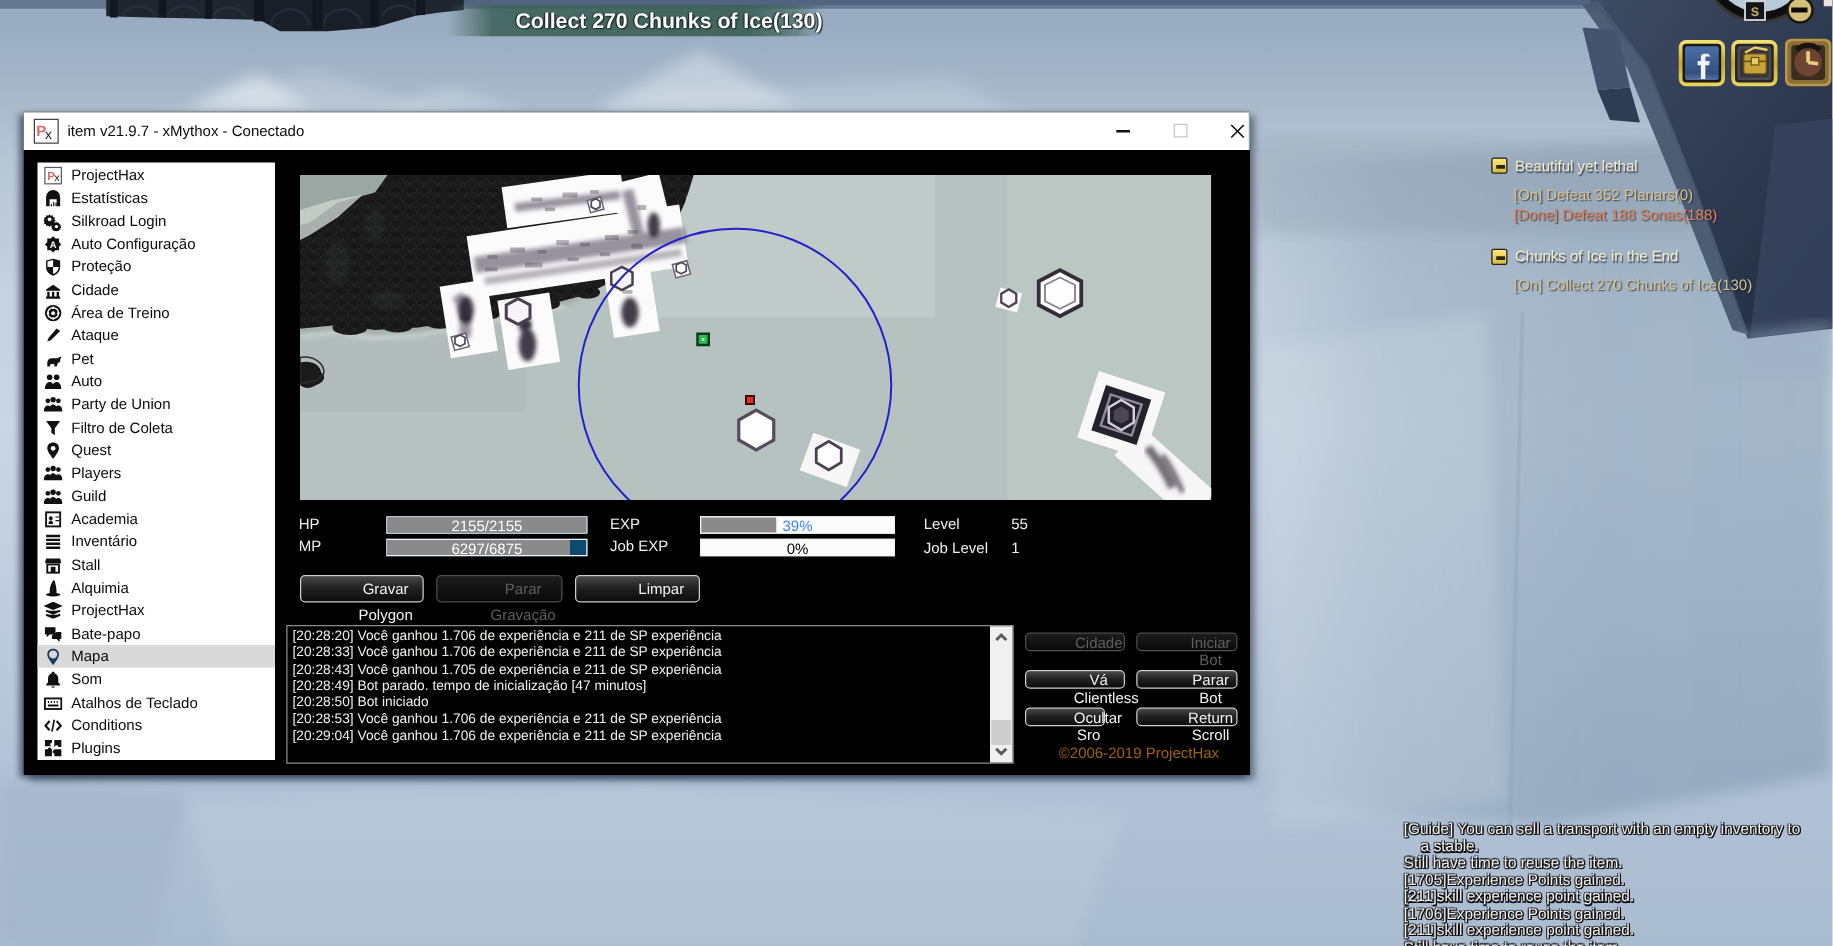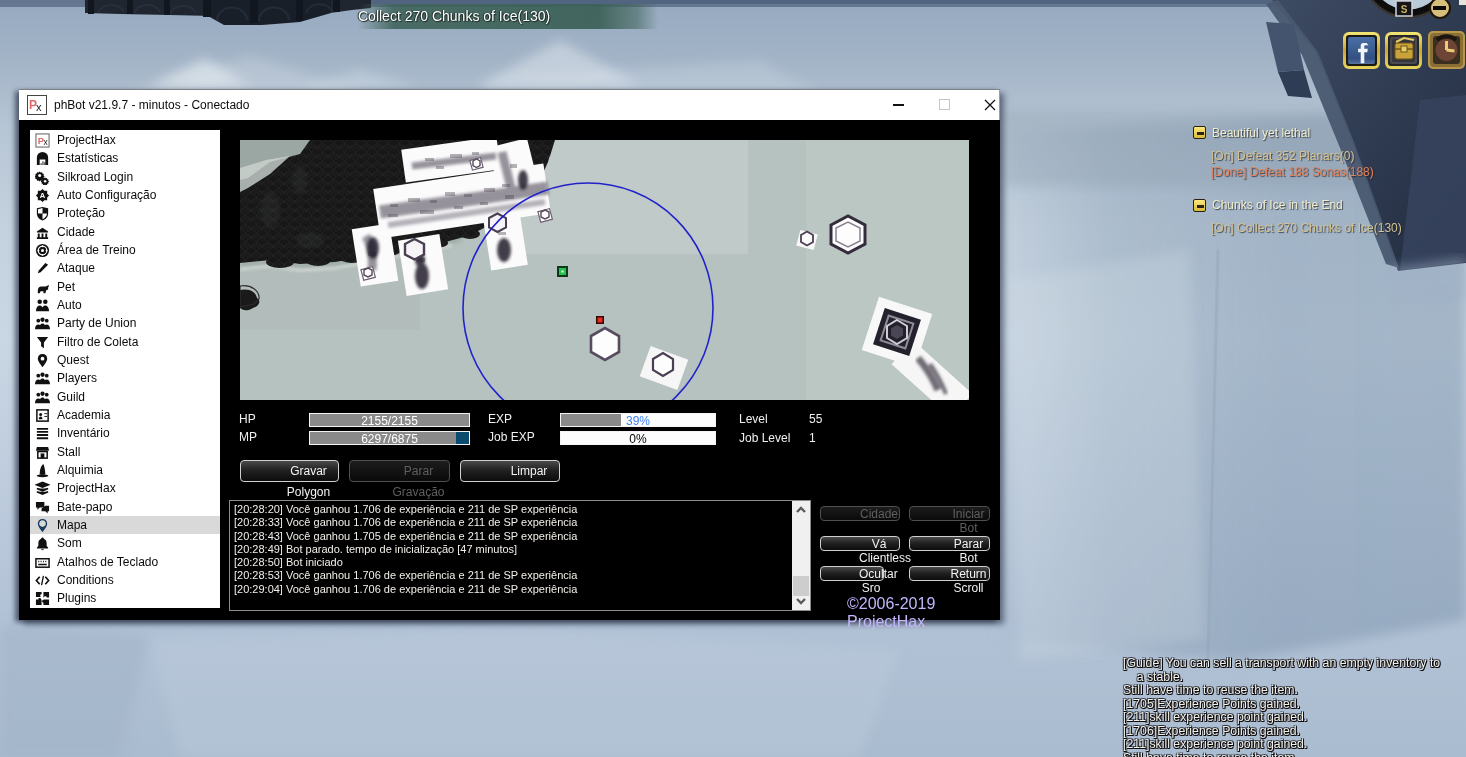--- a/index.html
+++ b/index.html
@@ -7,21 +7,21 @@
 #stage { position:absolute; left:0; top:0; width:1466px; height:757px;
   font-family:"Liberation Sans", sans-serif; overflow:hidden;
   background:linear-gradient(180deg,#96a9bf 0%,#a3b4c7 8%,#b7c6d5 17%,#c4d1de 30%,#c9d6e3 45%,#bfcdde 62%,#b2c2d6 82%,#aabccf 100%);
 }
 .abs { position:absolute; }
 
 #bgsvg { left:0; top:0; }
 
 #banner { left:358px; top:4px; width:300px; height:25px;
   background:linear-gradient(90deg, rgba(62,98,88,0) 0%, rgba(62,98,88,0.88) 12%, rgba(58,96,85,0.92) 80%, rgba(62,98,88,0.55) 93%, rgba(62,98,88,0) 100%);
-  color:#fff; font-size:14px; font-weight:normal; text-align:left; line-height:25px;
+  color:#fff; font-size:17px; font-weight:bold; text-align:right; line-height:25px;
   text-shadow:1px 1px 1px #1c2a26, -1px 0 1px #1c2a26;
 }
 
 .qtitle { color:#efeccc; font-size:12px; text-shadow:1px 1px 1px rgba(30,30,40,.75); }
 .qobj   { color:#d3c291; font-size:12px; text-shadow:1px 1px 1px rgba(30,30,40,.7); }
 .qdone  { color:#e2815a; font-size:12px; text-shadow:1px 1px 1px rgba(30,30,40,.7); }
 .qbox { width:13px; height:13px; background:linear-gradient(180deg,#ffe97a,#d8b93a);
   border:1px solid #242014; border-radius:2px; }
 .qbox::after { content:""; position:absolute; left:2.5px; top:5px; width:7px; height:2.5px; background:#2a2416; }
 
@@ -57,21 +57,21 @@
 .btn.dis { border-color:#4f4f4f; color:#5f5f5f;
   background:linear-gradient(180deg,#1c1c1c 0%,#0a0a0a 100%); }
 .btn.small { font-size:12px; }
 
 #log { left:210px; top:411px; width:582px; height:111px; background:#000;
   border:1px solid #8c8c8c; color:#f3efe9; font-size:11px; line-height:13.3px; }
 #log .lines { position:absolute; left:4px; top:2px; white-space:pre; }
 #scroll { position:absolute; right:0; top:0; width:18px; height:109px; background:#f0f0f0; }
 #scroll .thumb { position:absolute; left:1px; top:75px; width:16px; height:20px; background:#cdcdcd; }
 .arr { position:absolute; left:3px; width:12px; height:12px; fill:none; stroke:#5a5a5a; stroke-width:2.4; }
-#copy { color:#c4b5fd; font-size:16px; }
+#copy { color:#a16207; font-size:12px; }
 </style>
 </head>
 <body>
 <div id="stage">
 
 <svg id="bgsvg" class="abs" width="1466" height="757" viewBox="0 0 1466 757">
   <defs>
     <linearGradient id="pillarg" x1="0" y1="0" x2="1" y2="1">
       <stop offset="0" stop-color="#3d4b63"></stop>
           <stop offset="1" stop-color="#222c40"></stop>
@@ -209,21 +209,21 @@
 <div class="abs qobj" style="left:1211px;top:221px">[On] Collect 270 Chunks of Ice(130)</div>
 
 <div class="abs chat" style="left:1123px;top:657px">[Guide] You can sell a transport with an empty inventory to<br>&nbsp;&nbsp;&nbsp;&nbsp;a stable.<br>Still have time to reuse the item.<br>[1705]Experience Points gained.<br>[211]skill experience point gained.<br>[1706]Experience Points gained.<br>[211]skill experience point gained.<br>Still have time to reuse the item.</div>
 
 <div id="win" class="abs">
   <div id="titlebar" class="abs">
     <div id="ticon" class="abs"><svg width="18" height="18" viewBox="0 0 18 18">
             <text x="1" y="13" font-size="12" font-weight="bold" fill="#e06a6a">P</text>
             <text x="8" y="15" font-size="11" fill="#222">x</text>
           </svg></div>
-    <div id="ttext" class="abs">phBot v21.9.7 - minutos - Conectado</div>
+    <div id="ttext" class="abs">item v21.9.7 - xMythox - Conectado</div>
     <div class="tmin abs"></div>
     <div class="tmax abs"></div>
     <svg class="abs" style="left:966px;top:98px;" width="0" height="0"></svg>
     <svg class="abs" style="left:965px;top:9px" width="12" height="12" viewBox="0 0 12 12">
           <path d="M1,1 L11,11 M11,1 L1,11" stroke="#111" stroke-width="1.3"></path>
         </svg>
   </div>
 
   <div id="sidebar" class="abs">
         <div class="sitem" style="top:1px">

